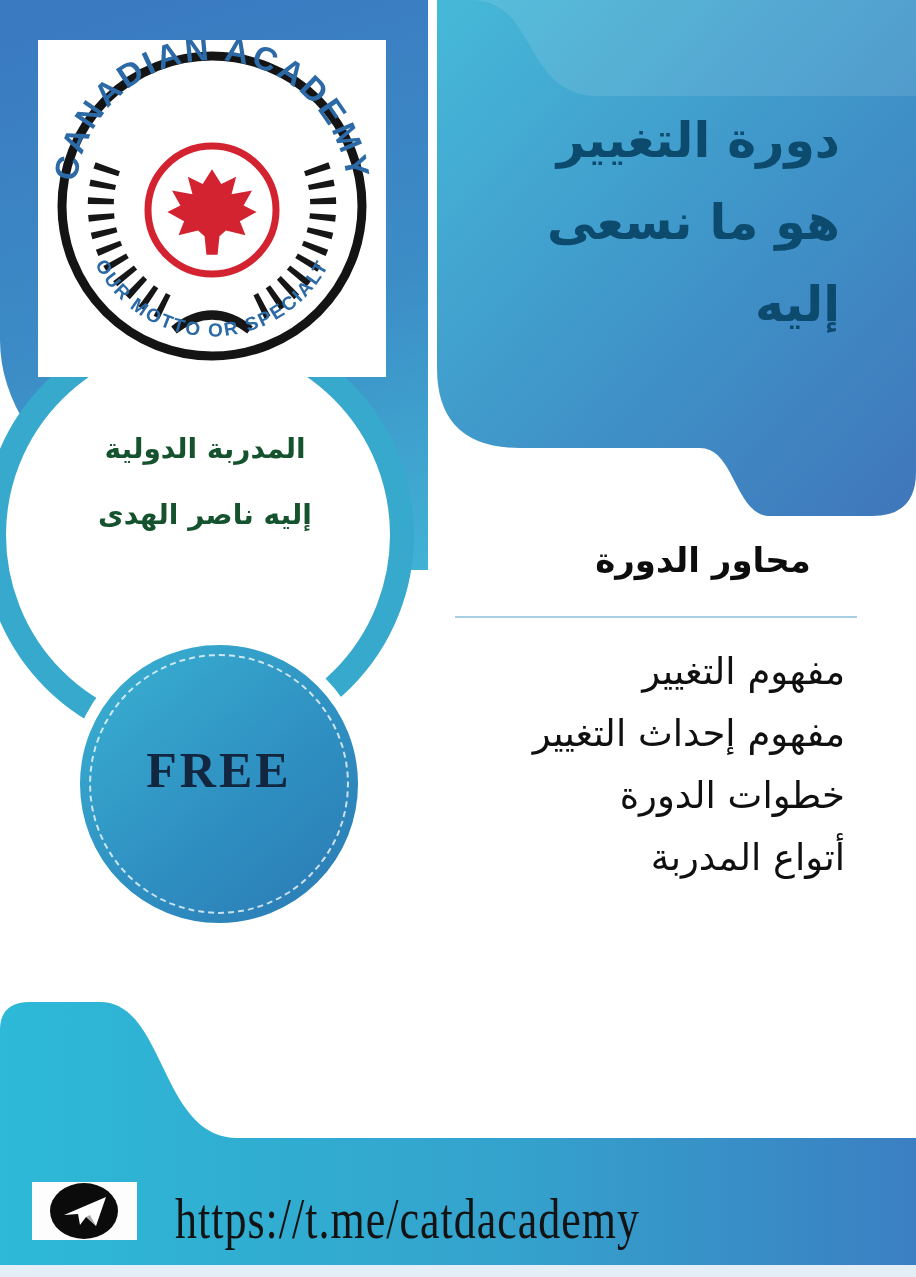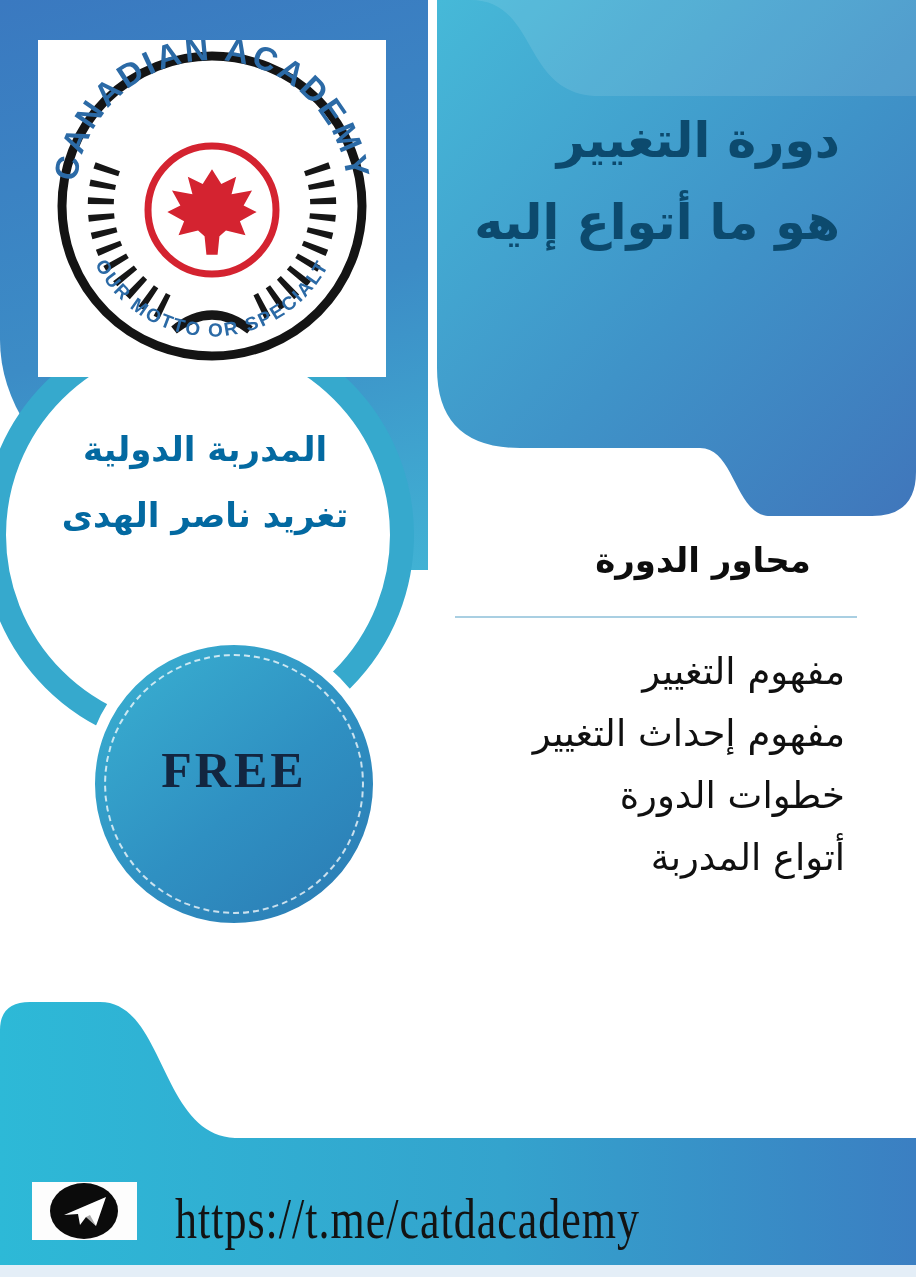--- a/index.html
+++ b/index.html
@@ -14,27 +14,27 @@
   .bottom-bar{position:absolute;left:0;top:995px;}
 
   
   .hero{position:absolute;left:470px;right:76px;top:100px;text-align:right;direction:rtl;
         color:#0c4a6e;font-size:49px;line-height:82px;font-weight:bold;}
 
   
   .ring{position:absolute;left:-18px;top:319px;width:432px;height:432px;border-radius:50%;
         border:24px solid #36a9cd;background:#ffffff;box-sizing:border-box;}
   .trainer{position:absolute;left:5px;top:416px;width:400px;text-align:center;direction:rtl;
-        color:#0369a1;font-weight:bold;font-size:34px;line-height:66px;z-index:3;}
+        color:#14532d;font-weight:bold;font-size:28px;line-height:66px;z-index:3;}
 
   
   .logo-card{position:absolute;left:38px;top:40px;width:348px;height:337px;background:#ffffff;z-index:4;}
 
   
-  .free{position:absolute;left:84px;top:634px;width:300px;height:300px;border-radius:50%;
+  .free{position:absolute;left:69px;top:634px;width:300px;height:300px;border-radius:50%;
         border:11px solid #ffffff;box-sizing:border-box;z-index:5;
         background:linear-gradient(140deg,#3ab2d2 0%,#2f90c2 55%,#2b7ab3 100%);
         display:flex;align-items:center;justify-content:center;}
   .free::before{content:"";position:absolute;inset:9px;border:2px dashed rgba(255,255,255,.75);
         border-radius:50%;}
   .free span{font-family:"Liberation Serif",serif;font-weight:bold;font-size:50px;
         letter-spacing:3px;color:#132640;transform:translateY(-14px);}
 
   
   .topics-heading{position:absolute;left:500px;width:406px;top:540px;text-align:center;direction:rtl;
@@ -64,27 +64,27 @@
         <stop offset="0.55" stop-color="#3f93c8"></stop>
         <stop offset="1" stop-color="#4076bb"></stop>
       </linearGradient>
     </defs>
     <path d="M437,0 L916,0 L916,472 Q916,516 872,516 L770,516 C735,516 735,448 700,448 L520,448 Q437,448 437,368 Z" fill="url(#gPanel)"></path>
     <path d="M470,0 C540,0 520,96 600,96 L916,96 L916,0 Z" fill="#ffffff" opacity="0.10"></path>
   </svg>
 
   <div class="hero">
     <div>دورة التغيير</div>
-    <div>هو ما أتواع إليه</div>
+    <div>هو ما نسعى إليه</div>
   </div>
 
   <div class="ring"></div>
   <div class="trainer">
     <div>المدربة الدولية</div>
-    <div>تغريد ناصر الهدى</div>
+    <div>إليه ناصر الهدى</div>
   </div>
 
   <div class="logo-card">
     <svg width="348" height="337" viewBox="0 0 348 337">
       <defs>
         <path id="arcT" d="M44,196 A136,136 0 1 1 304,196" fill="none"></path>
         <path id="arcB" d="M60,230 A131,131 0 0 0 288,230" fill="none"></path>
       </defs>
       <circle cx="174" cy="166" r="150" fill="#ffffff" stroke="#141414" stroke-width="9"></circle>
       <g stroke="#161616" fill="none">

